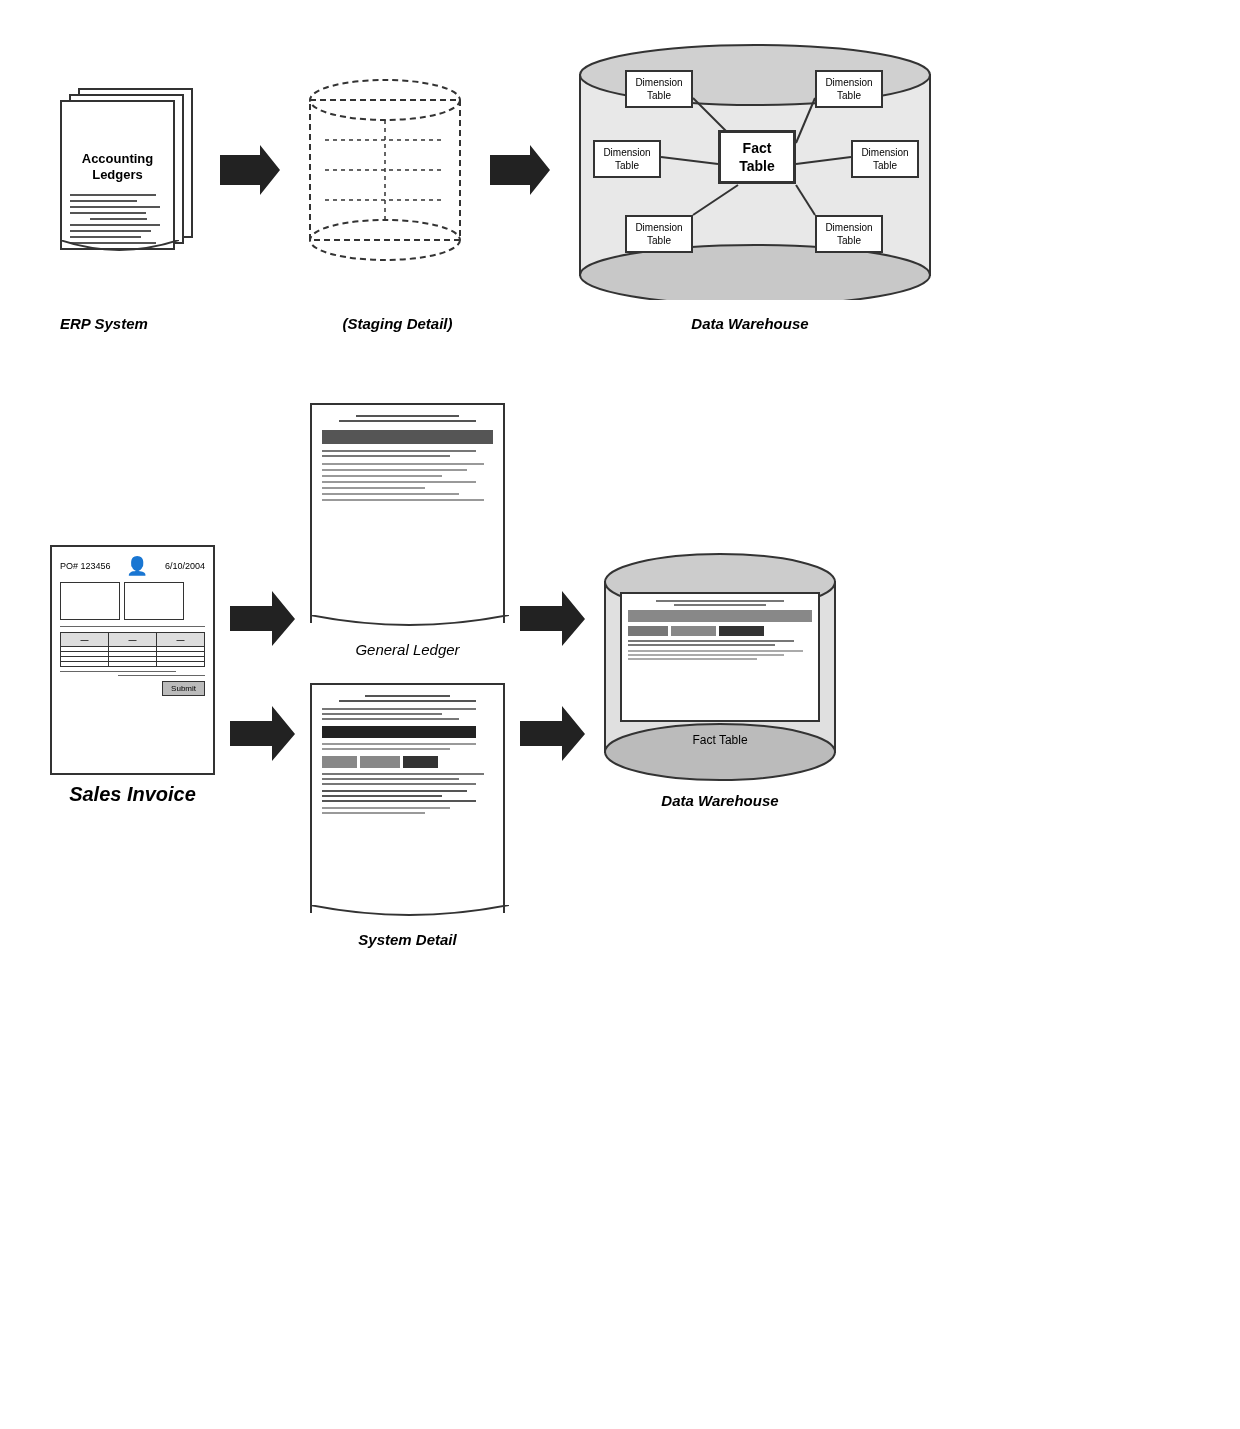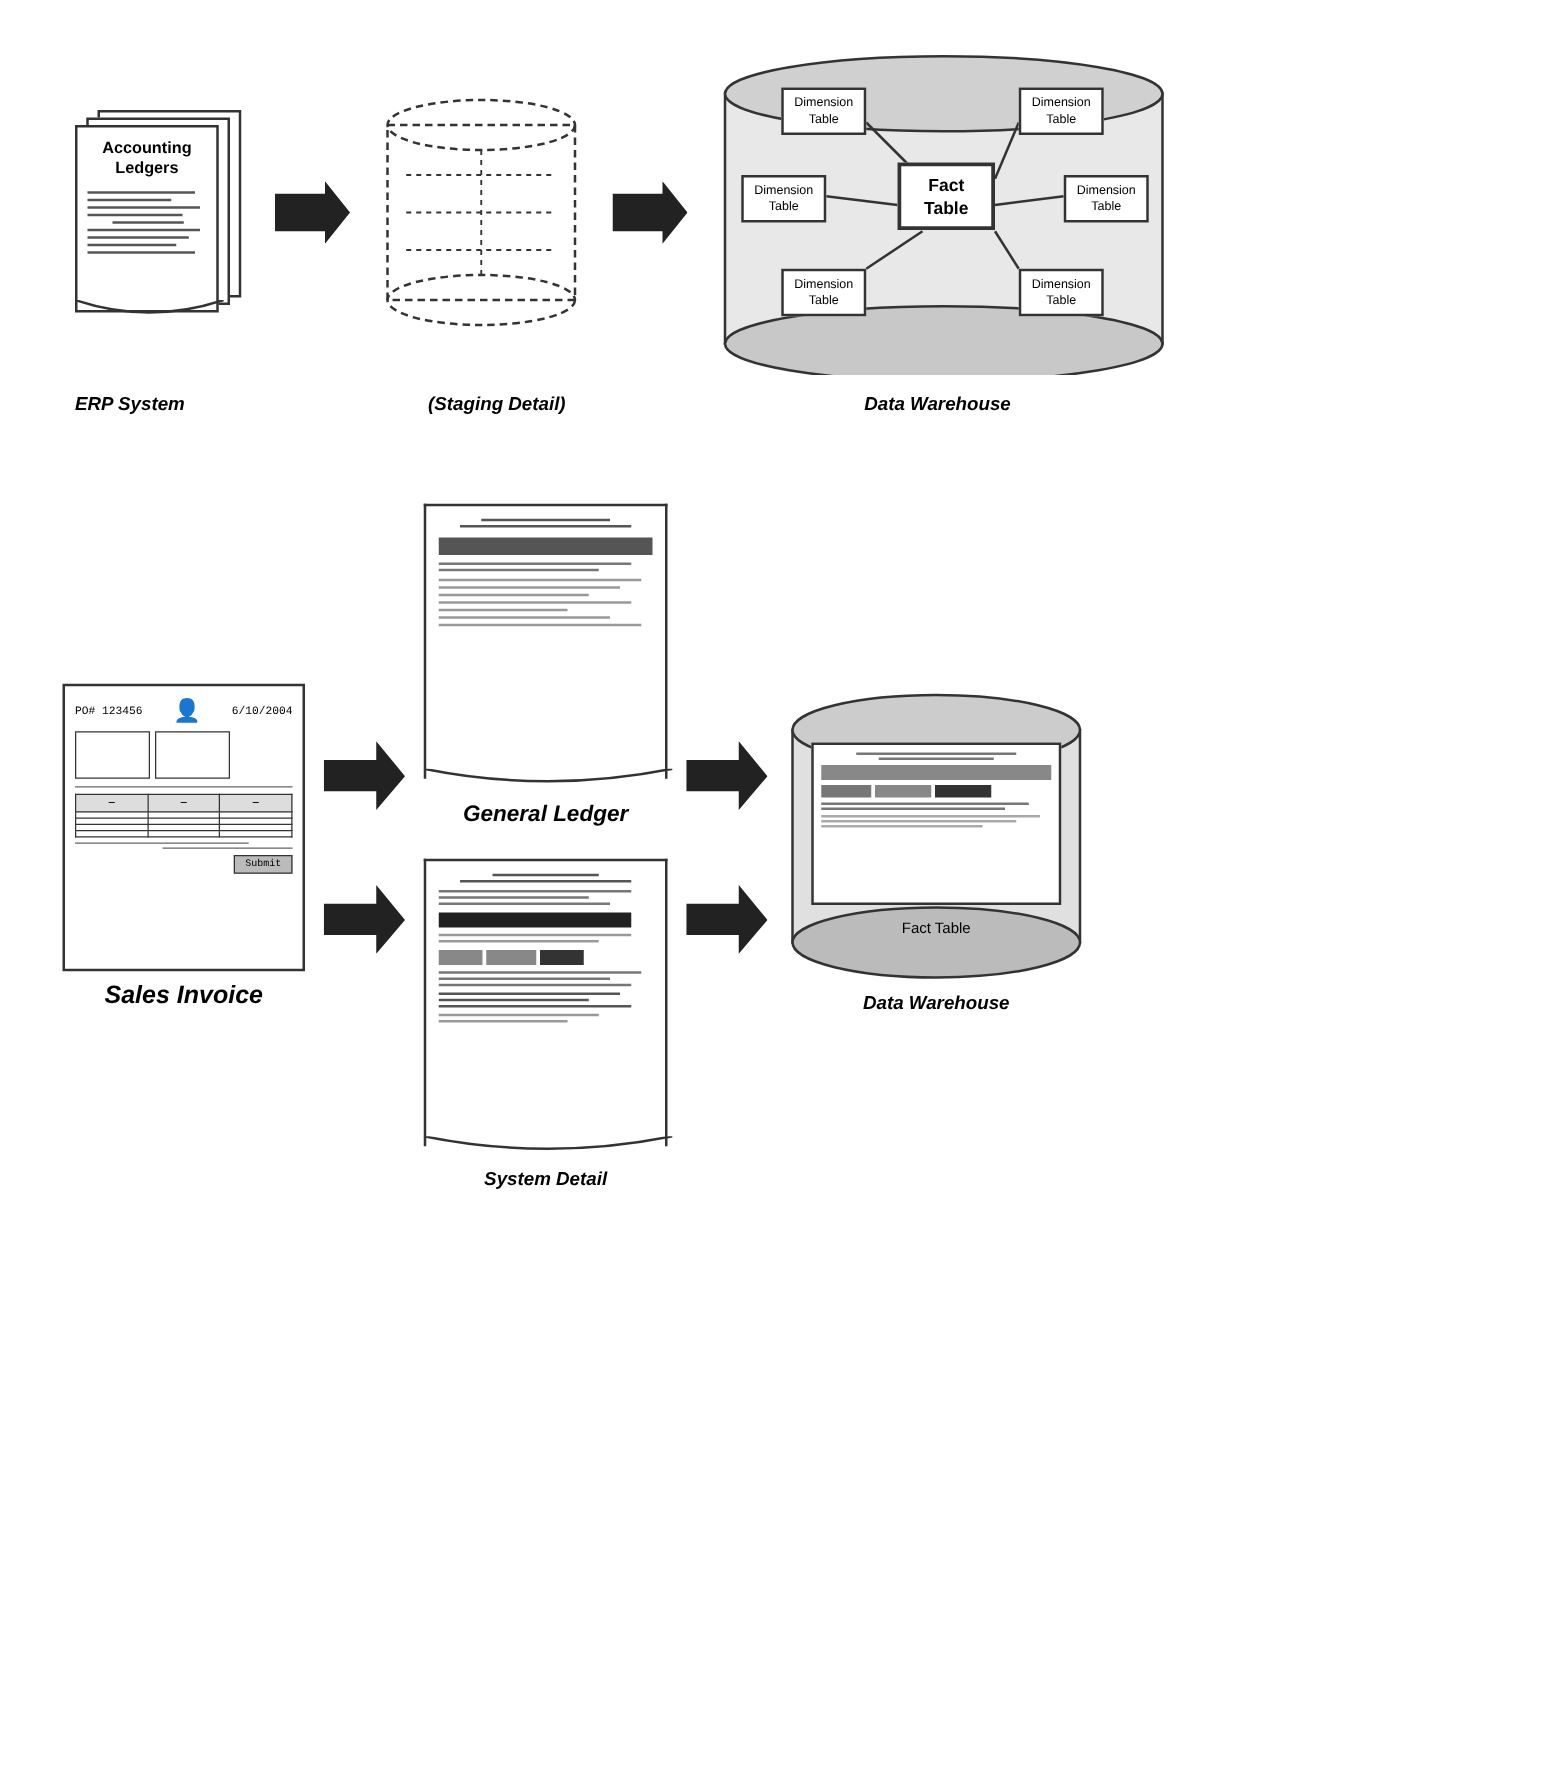--- a/index.html
+++ b/index.html
@@ -25,21 +25,21 @@
   <div style="display:flex; align-items:center; gap:25px; padding: 10px 20px;">
 
     <div style="display:flex;flex-direction:column;align-items:center;gap:8px;">
       <div style="position:relative;width:135px;height:165px;">
 
         <div style="position:absolute;top:0;left:18px;width:115px;height:150px;background:#fff;border:2px solid #333;"></div>
 
         <div style="position:absolute;top:6px;left:9px;width:115px;height:150px;background:#fff;border:2px solid #333;"></div>
 
         <div style="position:absolute;top:12px;left:0;width:115px;height:150px;background:#fff;border:2px solid #333;padding:8px;">
-          <div style="font-weight:bold;font-size:13px;text-align:center;line-height:1.3;margin-bottom:10px;">Accounting<br>Ledgers</div>
+          <div style="font-weight:bold;font-size:13px;text-align:center;line-height:1.3;margin-bottom:10px;margin-top:41px;">Accounting<br>Ledgers</div>
           <div style="display:flex;flex-direction:column;gap:4px;">
             <div style="height:2px;background:#555;width:90%;"></div>
             <div style="height:2px;background:#555;width:70%;"></div>
             <div style="height:2px;background:#555;width:95%;"></div>
             <div style="height:2px;background:#555;width:80%;"></div>
             <div style="height:2px;background:#555;width:60%;margin-left:20px;"></div>
             <div style="height:2px;background:#555;width:95%;"></div>
             <div style="height:2px;background:#555;width:85%;"></div>
             <div style="height:2px;background:#555;width:75%;"></div>
             <div style="height:2px;background:#555;width:90%;"></div>
@@ -135,21 +135,21 @@
       <span style="font-style:italic;font-weight:bold;font-size:15px;">Data Warehouse</span>
     </div>
   </div>
 </div>
 
 <div style="margin-top:60px;">
 
   <div style="display:flex;align-items:center;gap:15px;padding:10px 10px;">
 
     <div style="display:flex;flex-direction:column;align-items:center;gap:8px;">
-      <div style="width:194px;min-height:230px;background:#fff;border:2px solid #333;padding:8px;position:relative;font-family:Liberation Mono, monospace;">
+      <div style="width:165px;min-height:230px;background:#fff;border:2px solid #333;padding:8px;position:relative;">
         <div style="display:flex;justify-content:space-between;align-items:center;margin-bottom:5px;font-size:9px;">
           <span>PO# 123456</span>
           <span style="font-size:18px;">👤</span>
           <span>6/10/2004</span>
         </div>
         <div style="display:flex;gap:4px;margin-bottom:6px;">
           <div style="border:1px solid #333;width:60px;height:38px;"></div>
           <div style="border:1px solid #333;width:60px;height:38px;"></div>
         </div>
         <div style="display:flex;flex-direction:column;gap:3px;margin-bottom:5px;">
@@ -228,21 +228,21 @@
             <div style="height:2px;background:#999;width:90%;"></div>
             <div style="height:2px;background:#999;width:60%;"></div>
             <div style="height:2px;background:#999;width:80%;"></div>
             <div style="height:2px;background:#999;width:95%;"></div>
           </div>
 
           <svg style="position:absolute;bottom:-12px;left:-2px;width:199px;height:20px;">
             <path d="M0,0 Q99,20 199,0" stroke="#333" stroke-width="2" fill="none"></path>
           </svg>
         </div>
-        <span style="font-style:italic;font-weight:bold;font-size:18px;margin-top:12px;">General Ledger</span>
+        <span style="font-style:italic;font-weight:normal;font-size:15px;margin-top:12px;">General Ledger</span>
       </div>
 
       <div style="display:flex;flex-direction:column;align-items:center;gap:6px;margin-top:10px;">
         <div style="width:195px;min-height:230px;background:#fff;border:2px solid #333;border-bottom:none;padding:10px;position:relative;">
           <div style="display:flex;flex-direction:column;gap:3px;margin-bottom:6px;">
             <div style="height:2px;background:#555;width:50%;margin-left:25%;"></div>
             <div style="height:2px;background:#555;width:80%;margin-left:10%;"></div>
           </div>
           <div style="display:flex;flex-direction:column;gap:3px;margin-bottom:6px;">
             <div style="height:2px;background:#777;width:90%;"></div>

